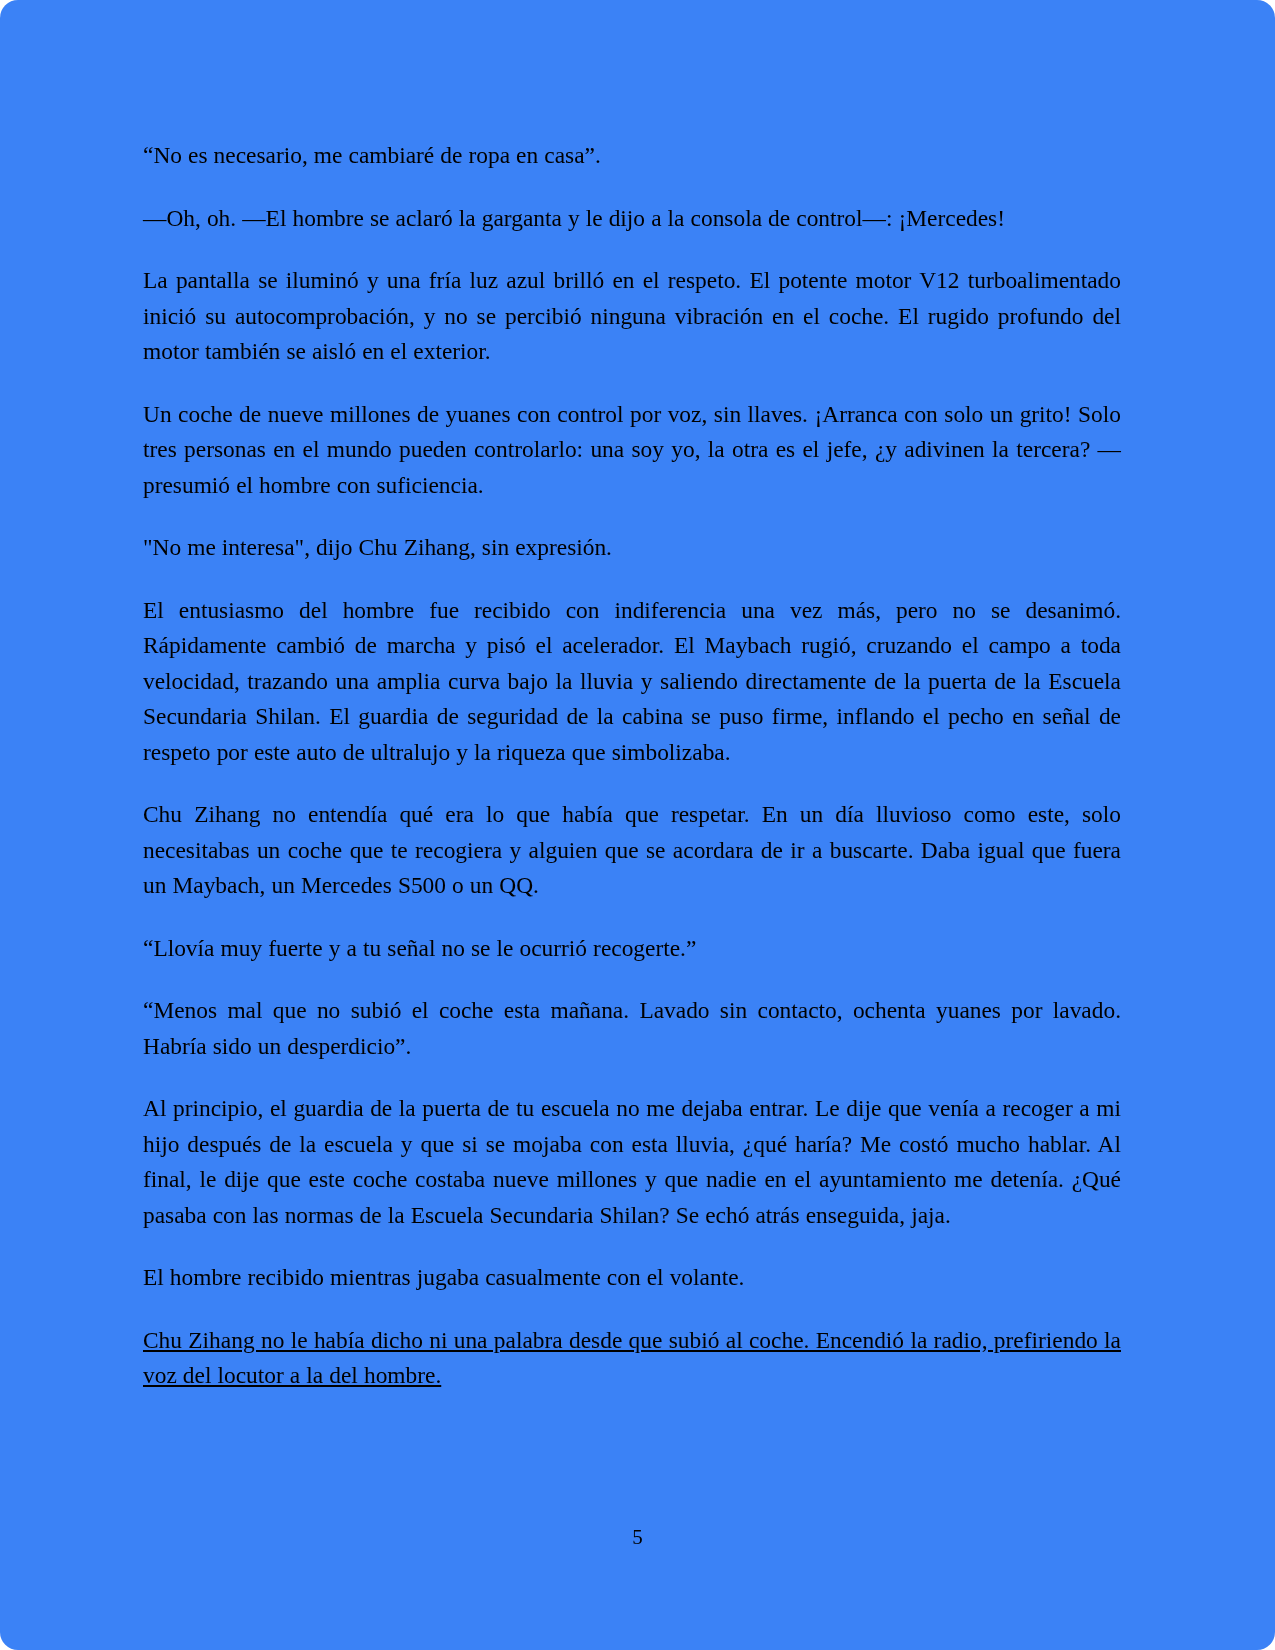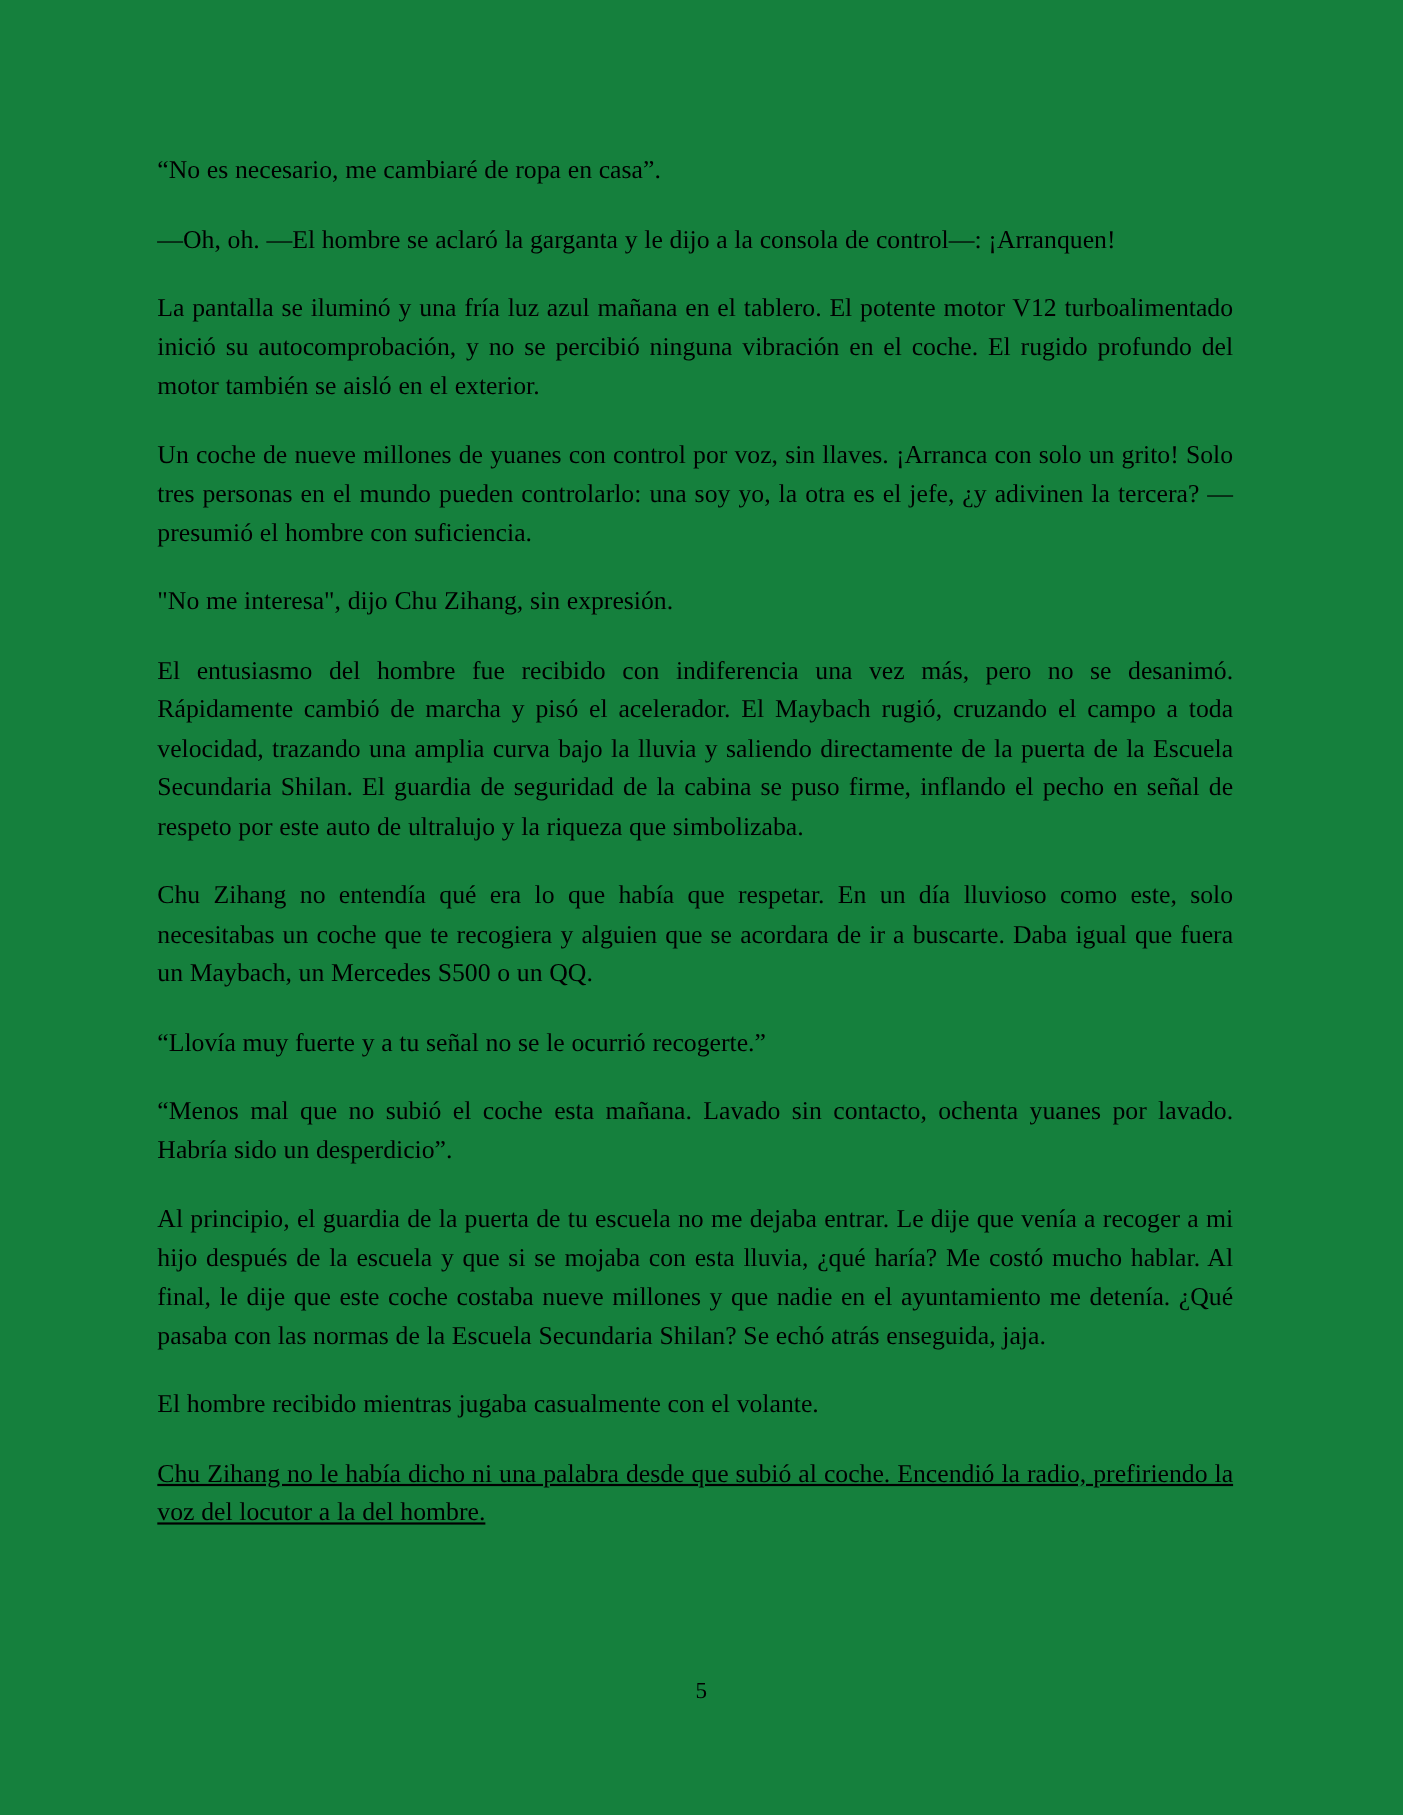--- a/index.html
+++ b/index.html
@@ -9,24 +9,25 @@
     background: #ffffff;
   }
   body {
     font-family: "Liberation Serif", "DejaVu Serif", serif;
     color: #000000;
   }
   .page {
     position: relative;
     width: 1275px;
     height: 1650px;
-    background: #15803d;
+    background: #3b82f6;
     margin: 0 auto;
     overflow: hidden;
     box-sizing: border-box;
+    border-radius: 18px;
   }
   .text-column {
     position: absolute;
     left: 143px;
     top: 138px;
     width: 978px;
   }
   .para {
     margin: 0 0 27px 0;
     font-size: 23.4px;
@@ -57,22 +58,22 @@
     color: #000000;
   }
 </style>
 </head>
 <body>
 
 <div class="page">
 
   <div class="text-column">
     <p class="para single">“No es necesario, me cambiaré de ropa en casa”.</p>
-    <p class="para single">—Oh, oh. —El hombre se aclaró la garganta y le dijo a la consola de control—: ¡Arranquen!</p>
-    <p class="para">La pantalla se iluminó y una fría luz azul mañana en el tablero. El potente motor V12 turboalimentado inició su autocomprobación, y no se percibió ninguna vibración en el coche. El rugido profundo del motor también se aisló en el exterior.</p>
+    <p class="para single">—Oh, oh. —El hombre se aclaró la garganta y le dijo a la consola de control—: ¡Mercedes!</p>
+    <p class="para">La pantalla se iluminó y una fría luz azul brilló en el respeto. El potente motor V12 turboalimentado inició su autocomprobación, y no se percibió ninguna vibración en el coche. El rugido profundo del motor también se aisló en el exterior.</p>
     <p class="para">Un coche de nueve millones de yuanes con control por voz, sin llaves. ¡Arranca con solo un grito! Solo tres personas en el mundo pueden controlarlo: una soy yo, la otra es el jefe, ¿y adivinen la tercera? —presumió el hombre con suficiencia.</p>
     <p class="para single">"No me interesa", dijo Chu Zihang, sin expresión.</p>
     <p class="para">El entusiasmo del hombre fue recibido con indiferencia una vez más, pero no se desanimó. Rápidamente cambió de marcha y pisó el acelerador. El Maybach rugió, cruzando el campo a toda velocidad, trazando una amplia curva bajo la lluvia y saliendo directamente de la puerta de la Escuela Secundaria Shilan. El guardia de seguridad de la cabina se puso firme, inflando el pecho en señal de respeto por este auto de ultralujo y la riqueza que simbolizaba.</p>
     <p class="para">Chu Zihang no entendía qué era lo que había que respetar. En un día lluvioso como este, solo necesitabas un coche que te recogiera y alguien que se acordara de ir a buscarte. Daba igual que fuera un Maybach, un Mercedes S500 o un QQ.</p>
     <p class="para single">“Llovía muy fuerte y a tu señal no se le ocurrió recogerte.”</p>
     <p class="para">“Menos mal que no subió el coche esta mañana. Lavado sin contacto, ochenta yuanes por lavado. Habría sido un desperdicio”.</p>
     <p class="para">Al principio, el guardia de la puerta de tu escuela no me dejaba entrar. Le dije que venía a recoger a mi hijo después de la escuela y que si se mojaba con esta lluvia, ¿qué haría? Me costó mucho hablar. Al final, le dije que este coche costaba nueve millones y que nadie en el ayuntamiento me detenía. ¿Qué pasaba con las normas de la Escuela Secundaria Shilan? Se echó atrás enseguida, jaja.</p>
     <p class="para single">El hombre recibido mientras jugaba casualmente con el volante.</p>
     <p class="para">Chu Zihang no le había dicho ni una palabra desde que subió al coche. Encendió la radio, prefiriendo la voz del locutor a la del hombre.</p>
   </div>

